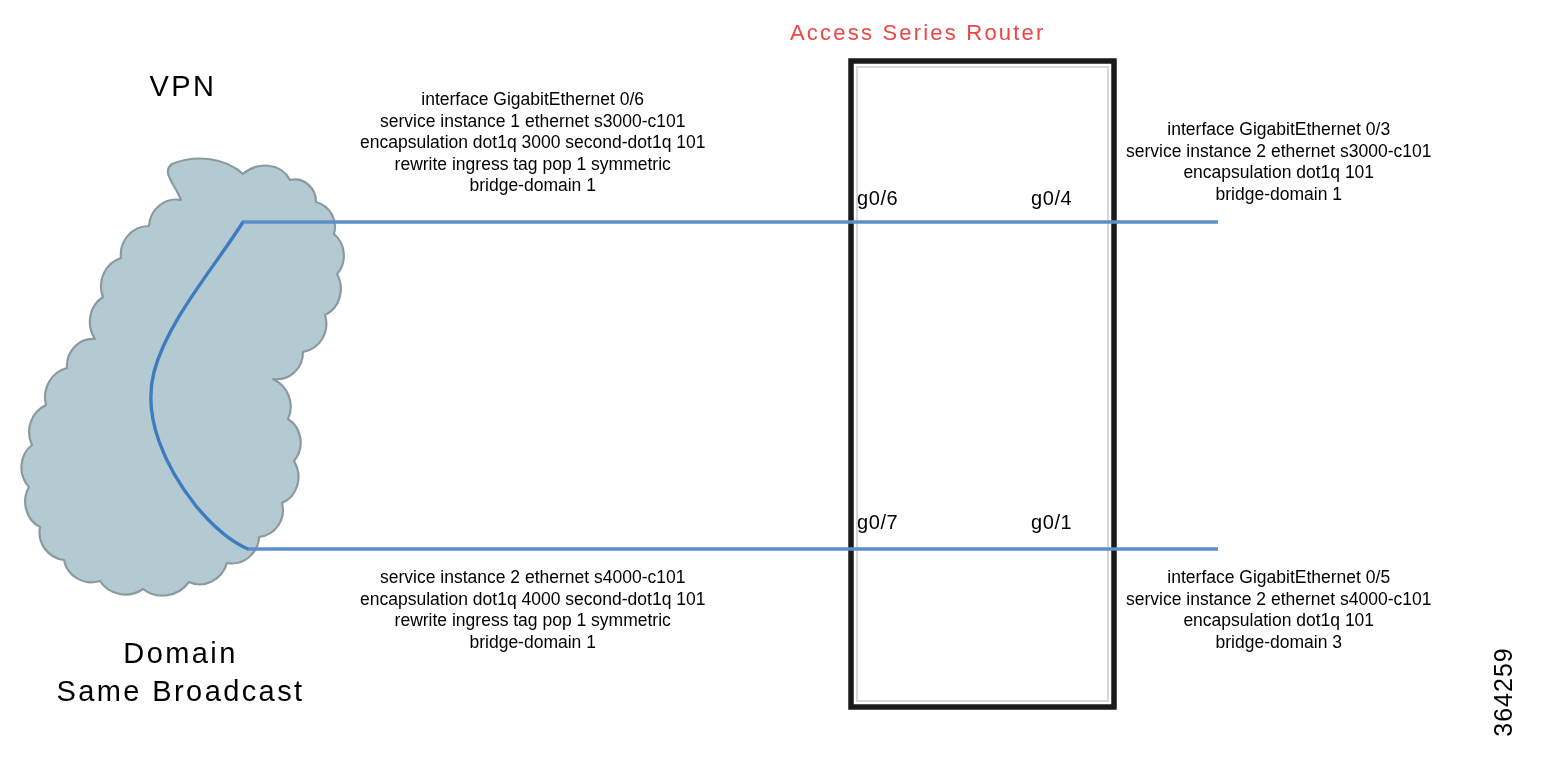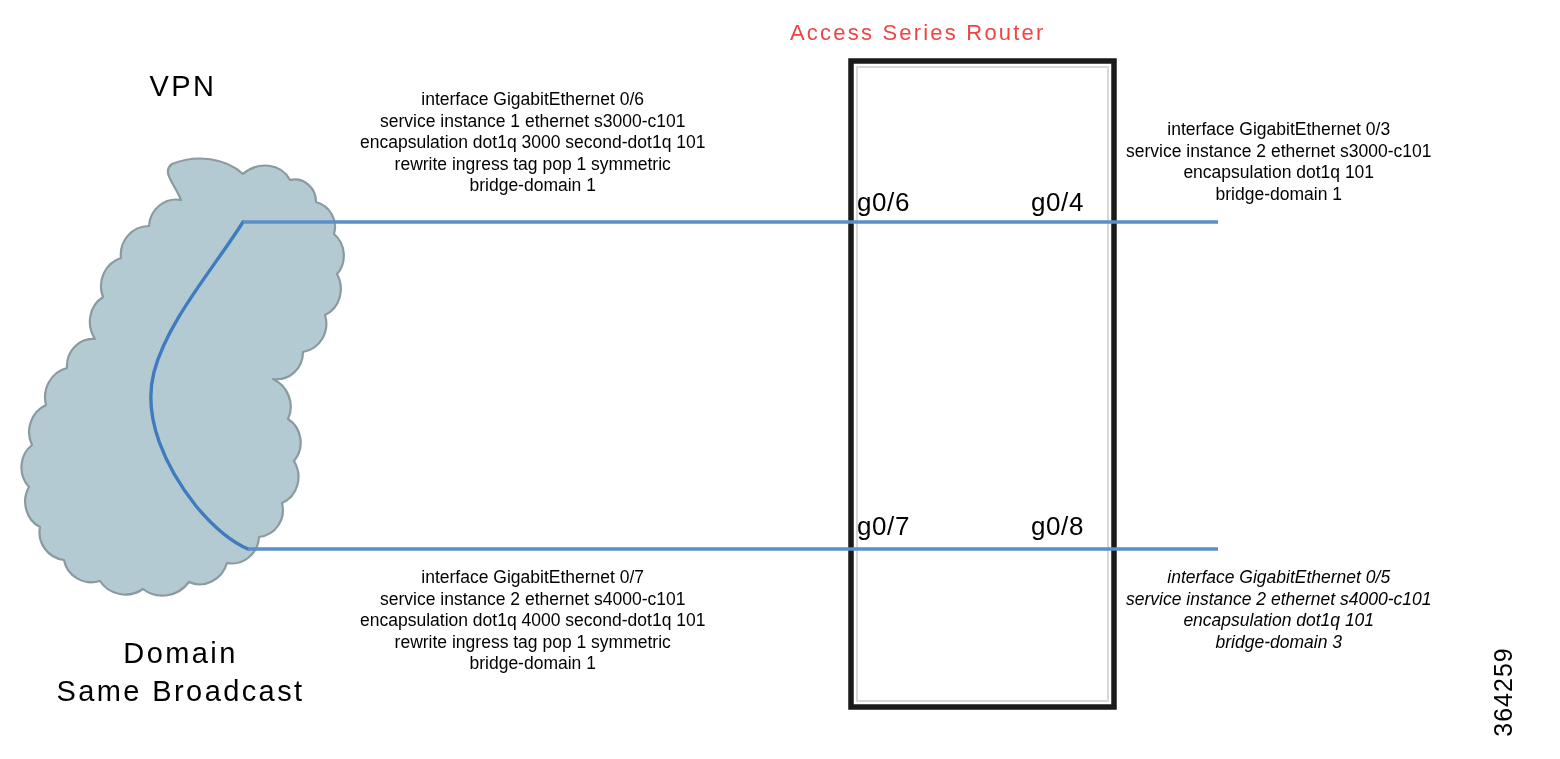--- a/index.html
+++ b/index.html
@@ -66,25 +66,25 @@
     line-height: 21.5px;
     color: #000000;
     white-space: nowrap;
     text-align: center;
   }
   .config-block .cfg-line { display: block; }
 
   #config-top-left     { left: 360px; top: 89px;  }
   #config-top-right    { left: 1126px; top: 119px; }
   #config-bottom-left  { left: 360px; top: 567px; }
-  #config-bottom-right { left: 1126px; top: 567px; font-style: italic; }
+  #config-bottom-right { left: 1126px; top: 567px; }
 
   .port-label {
     position: absolute;
-    font-size: 26px;
+    font-size: 20px;
     letter-spacing: 0.6px;
     color: #000000;
     white-space: nowrap;
     text-align: right;
   }
   #port-g06 { left: 857px;  top: 187px; }
   #port-g04 { left: 1031px; top: 187px; }
   #port-g07 { left: 857px;  top: 511px; }
   #port-g05 { left: 1031px; top: 511px; }
 
@@ -167,39 +167,38 @@
   <div class="cloud-label" id="cloud-label-bottom">
     <div>Domain</div>
     <div>Same Broadcast</div>
   </div>
 
   <div id="router-title">Access Series Router</div>
 
   <div class="port-label" id="port-g06">g0/6</div>
   <div class="port-label" id="port-g04">g0/4</div>
   <div class="port-label" id="port-g07">g0/7</div>
-  <div class="port-label" id="port-g05">g0/8</div>
+  <div class="port-label" id="port-g05">g0/1</div>
 
   <div class="config-block" id="config-top-left">
       <span class="cfg-line">interface GigabitEthernet 0/6</span>
       <span class="cfg-line">service instance 1 ethernet s3000-c101</span>
       <span class="cfg-line">encapsulation dot1q 3000 second-dot1q 101</span>
       <span class="cfg-line">rewrite ingress tag pop 1 symmetric</span>
       <span class="cfg-line">bridge-domain 1</span>
     </div>
 
   <div class="config-block" id="config-top-right">
       <span class="cfg-line">interface GigabitEthernet 0/3</span>
       <span class="cfg-line">service instance 2 ethernet s3000-c101</span>
       <span class="cfg-line">encapsulation dot1q 101</span>
       <span class="cfg-line">bridge-domain 1</span>
     </div>
 
   <div class="config-block" id="config-bottom-left">
-      <span class="cfg-line">interface GigabitEthernet 0/7</span>
       <span class="cfg-line">service instance 2 ethernet s4000-c101</span>
       <span class="cfg-line">encapsulation dot1q 4000 second-dot1q 101</span>
       <span class="cfg-line">rewrite ingress tag pop 1 symmetric</span>
       <span class="cfg-line">bridge-domain 1</span>
     </div>
 
   <div class="config-block" id="config-bottom-right">
       <span class="cfg-line">interface GigabitEthernet 0/5</span>
       <span class="cfg-line">service instance 2 ethernet s4000-c101</span>
       <span class="cfg-line">encapsulation dot1q 101</span>

